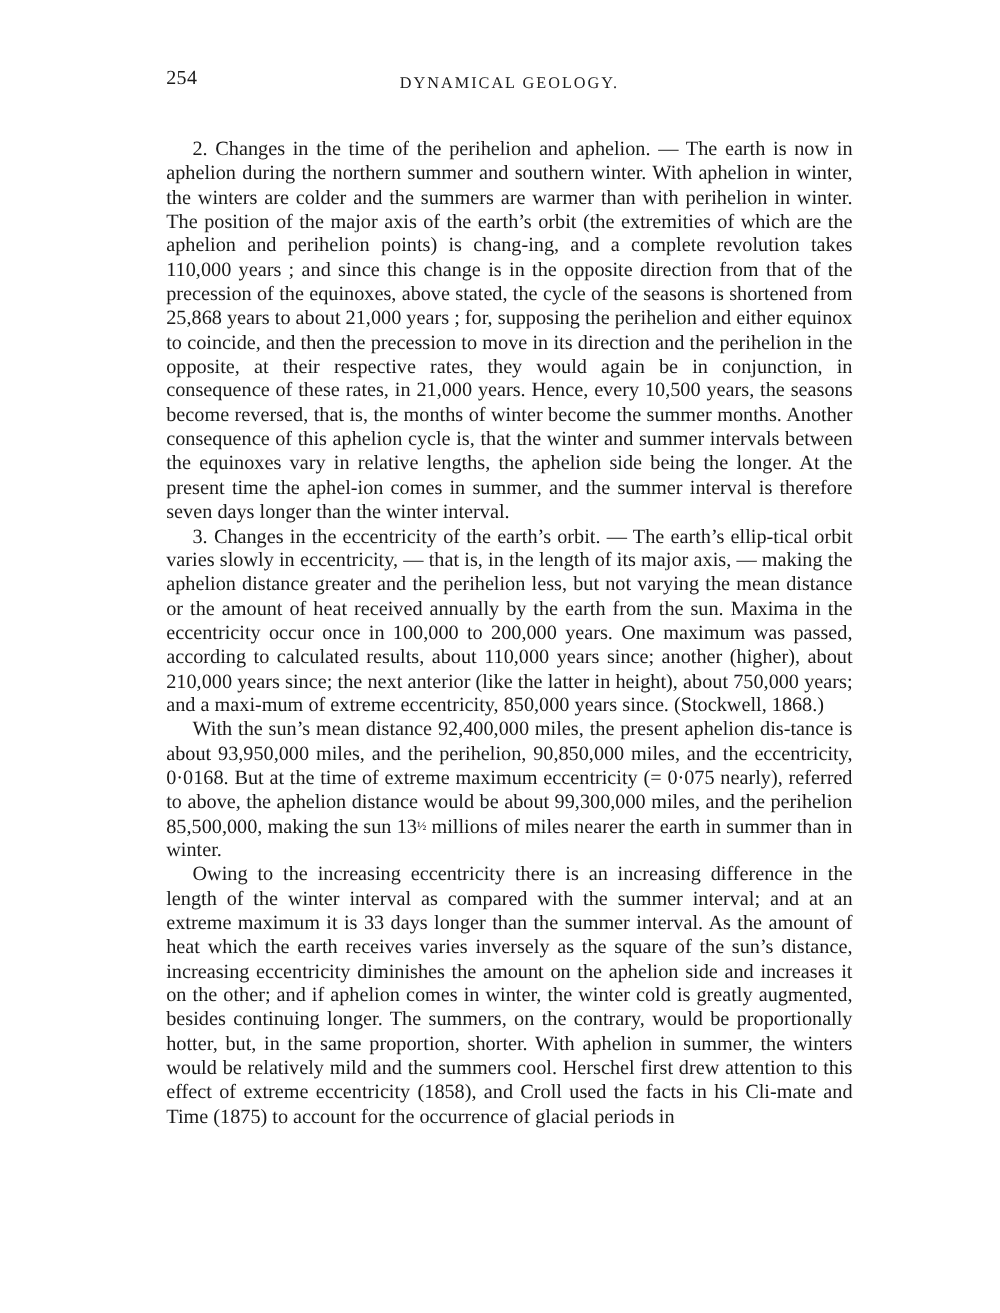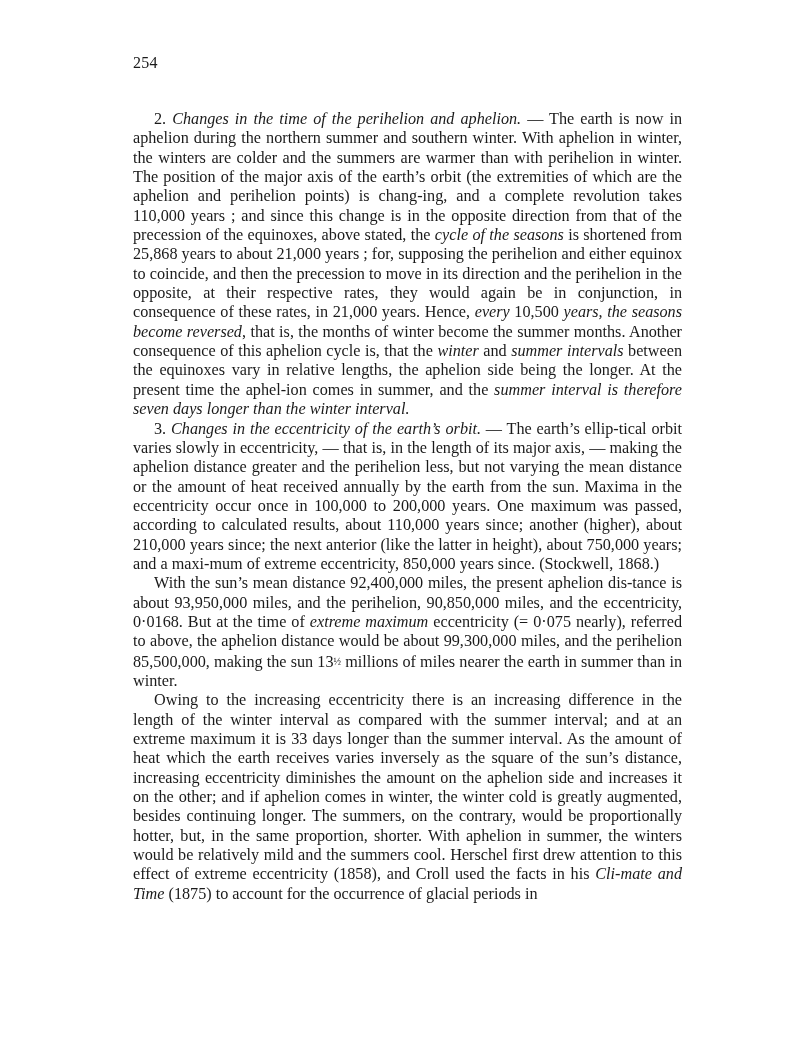--- a/index.html
+++ b/index.html
@@ -6,29 +6,30 @@
   body { width: 800px; height: 1050px; position: relative; overflow: hidden;
          font-family: "Liberation Serif", "DejaVu Serif", serif; color: #1a1a1a; }
   .page { position: absolute; left: 0; top: 0; width: 800px; height: 1050px; background: #ffffff; }
   .running-head { position: absolute; top: 54px; left: 133px; width: 549px; height: 24px; }
   .page-number { position: absolute; left: 0; top: 0; font-size: 16px; letter-spacing: 0.3px; }
   .running-title { position: absolute; left: 0; right: 0; top: 4px; text-align: center;
                    font-size: 13px; letter-spacing: 1.6px; }
   .body-text { position: absolute; left: 133px; top: 110px; width: 549px;
                font-size: 16.2px; line-height: 19.35px; text-align: justify; }
   .para { margin: 0; text-indent: 21px; hyphens: manual; }
-  .it { font-style: italic; }
+  .it { }
   .frac { font-size: 10px; vertical-align: 2px; }
 </style>
 </head>
 <body>
 
 <div class="page">
   <div class="running-head">
     <span class="page-number">254</span>
+    <div class="running-title">DYNAMICAL GEOLOGY.</div>
   </div>
 
   <div class="body-text">
     <p class="para"><span>2. </span><span class="it">Changes in the time of the perihelion and aphelion.</span><span> — The earth is now in aphelion during the northern summer and southern winter.  With aphelion in winter, the winters are colder and the summers are warmer than with perihelion in winter.  The position of the major axis of the earth’s orbit (the extremities of which are the aphelion and perihelion points) is chang-ing, and a complete revolution takes 110,000 years ; and since this change is in the opposite direction from that of the precession of the equinoxes, above stated, the </span><span class="it">cycle of the seasons</span><span> is shortened from 25,868 years to about 21,000 years ; for, supposing the perihelion and either equinox to coincide, and then the precession to move in its direction and the perihelion in the opposite, at their respective rates, they would again be in conjunction, in consequence of these rates, in 21,000 years.  Hence, </span><span class="it">every</span><span> 10,500 </span><span class="it">years, the seasons become reversed</span><span>, that is, the months of winter become the summer months.  Another consequence of this aphelion cycle is, that the </span><span class="it">winter</span><span> and </span><span class="it">summer intervals</span><span> between the equinoxes vary in relative lengths, the aphelion side being the longer.  At the present time the aphel-ion comes in summer, and the </span><span class="it">summer interval is therefore seven days longer than the winter interval.</span></p>
     <p class="para"><span>3. </span><span class="it">Changes in the eccentricity of the earth’s orbit.</span><span> — The earth’s ellip-tical orbit varies slowly in eccentricity, — that is, in the length of its major axis, — making the aphelion distance greater and the perihelion less, but not varying the mean distance or the amount of heat received annually by the earth from the sun.  Maxima in the eccentricity occur once in 100,000 to 200,000 years.  One maximum was passed, according to calculated results, about 110,000 years since; another (higher), about 210,000 years since; the next anterior (like the latter in height), about 750,000 years; and a maxi-mum of extreme eccentricity, 850,000 years since.  (Stockwell, 1868.)</span></p>
     <p class="para"><span>With the sun’s mean distance 92,400,000 miles, the present aphelion dis-tance is about 93,950,000 miles, and the perihelion, 90,850,000 miles, and the eccentricity, 0·0168.  But at the time of </span><span class="it">extreme maximum</span><span> eccentricity (= 0·075 nearly), referred to above, the aphelion distance would be about 99,300,000 miles, and the perihelion 85,500,000, making the sun 13</span><span class="frac">½</span><span> millions of miles nearer the earth in summer than in winter.</span></p>
     <p class="para"><span>Owing to the increasing eccentricity there is an increasing difference in the length of the winter interval as compared with the summer interval; and at an extreme maximum it is 33 days longer than the summer interval. As the amount of heat which the earth receives varies inversely as the square of the sun’s distance, increasing eccentricity diminishes the amount on the aphelion side and increases it on the other; and if aphelion comes in winter, the winter cold is greatly augmented, besides continuing longer. The summers, on the contrary, would be proportionally hotter, but, in the same proportion, shorter.  With aphelion in summer, the winters would be relatively mild and the summers cool.  Herschel first drew attention to this effect of extreme eccentricity (1858), and Croll used the facts in his </span><span class="it">Cli-mate and Time</span><span> (1875) to account for the occurrence of glacial periods in</span></p>
   </div>
 </div>
 

